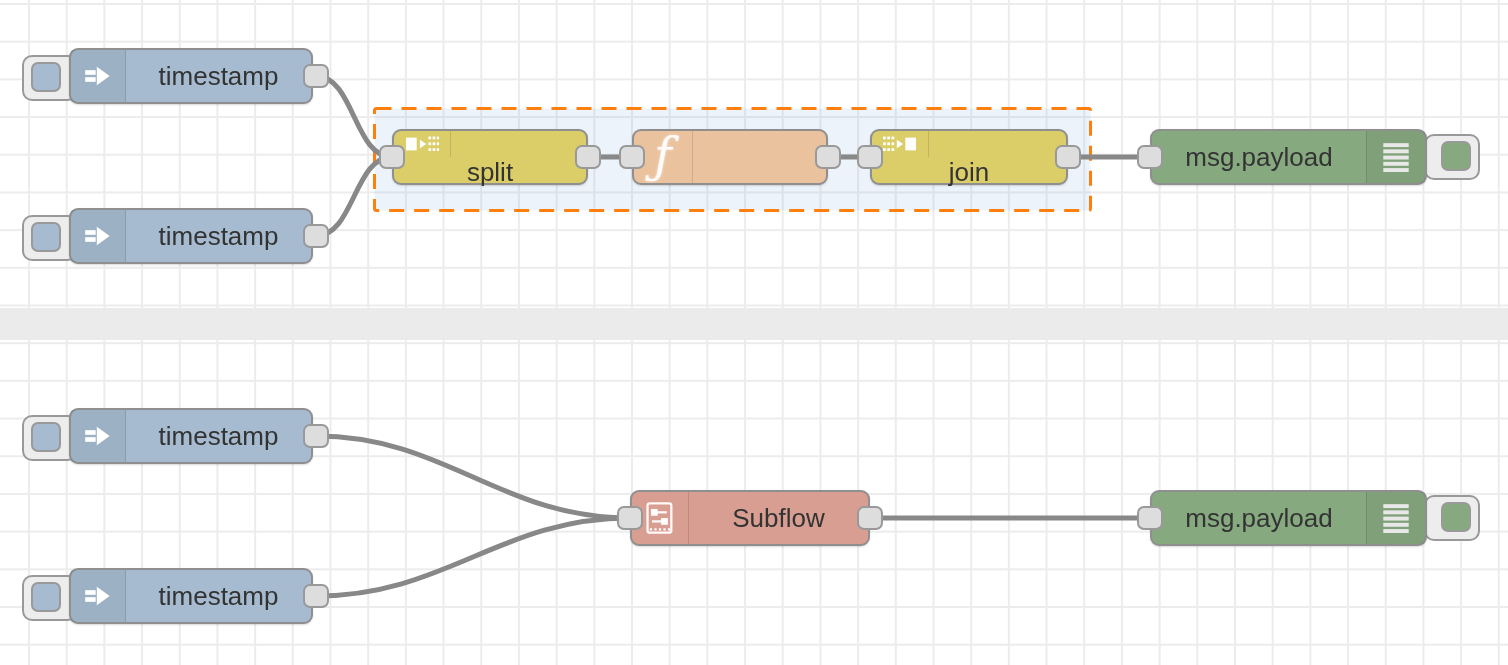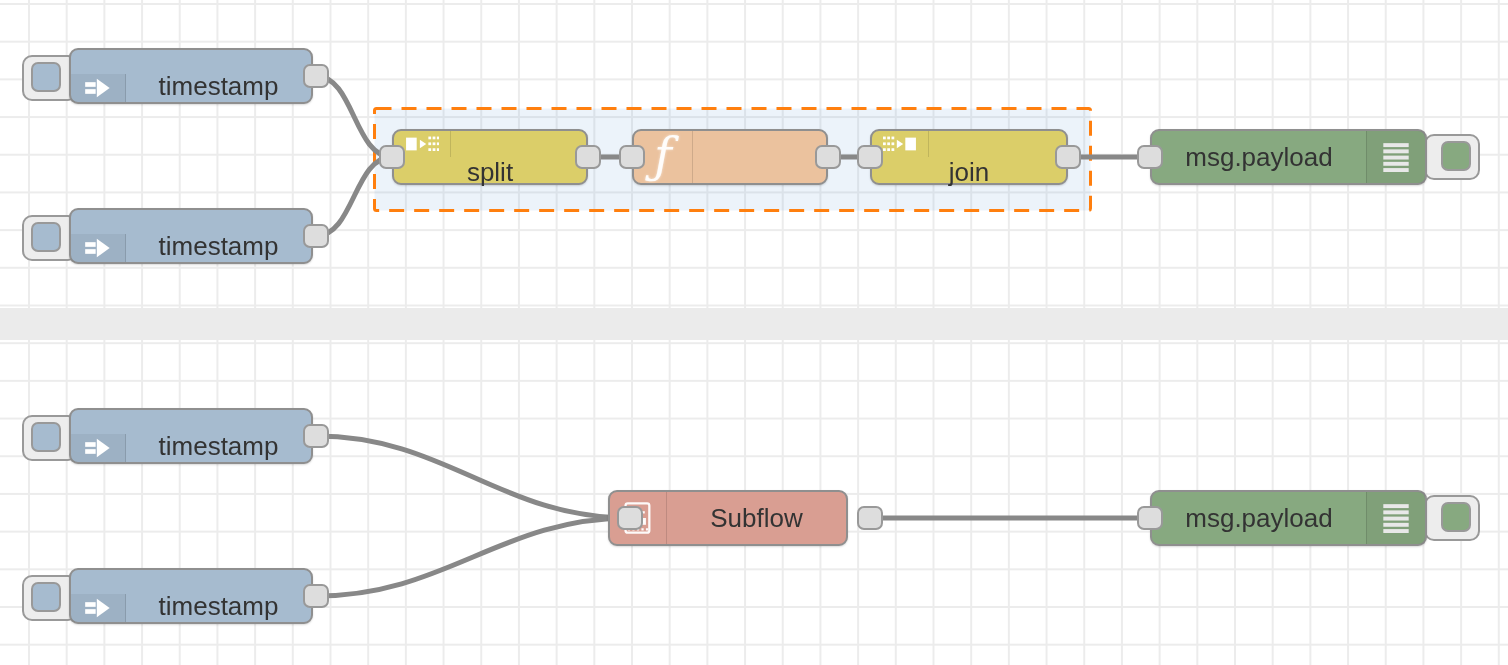--- a/index.html
+++ b/index.html
@@ -16,21 +16,21 @@
     font-family:"Liberation Sans",sans-serif;
   }
   .divider{position:absolute;left:0;top:308px;width:100%;height:32px;background:#ebebeb;}
   #wires{position:absolute;left:0;top:0;z-index:1;}
   .node{
     position:absolute;height:56px;z-index:3;
     border:2px solid #8f8f8f;border-radius:9px;
     box-sizing:border-box;display:flex;align-items:stretch;
     box-shadow:0 1px 2px rgba(0,0,0,0.15);
   }
-  .inject{background:#a6bbcf;align-items:flex-end;}
+  .inject{background:#a6bbcf;}
   .splitjoin{background:#dbce69;flex-direction:column;}
   .function{background:#ebc29e;}
   .debug{background:#87a980;}
   .subflow{background:#d99e92;}
   .istrip{
     width:54px;flex:0 0 auto;display:flex;align-items:center;justify-content:center;
     border-right:1.5px solid rgba(0,0,0,0.12);
   }
   .inject .istrip{background:rgba(0,0,0,0.05);}
   .istrip-r{
@@ -218,21 +218,21 @@
             <rect x="1" y="7" width="9" height="4"></rect>
             <rect x="1" y="13" width="9" height="4"></rect>
             <path d="M11 4 L22 12 L11 20 Z"></path>
           </g>
       </svg>
     </div>
     <div class="nlabel">timestamp</div>
   </div>
   <div class="port" style="left:303px;top:584px;"></div>
 
-  <div class="node subflow" style="left:608px;top:490px;width:240px;">
+  <div class="node subflow" style="left:630px;top:490px;width:240px;">
     <div class="istrip" style="width:56px;">
       <svg width="30" height="34" viewBox="0 0 26 30">
         <g stroke="rgba(255,255,255,0.95)" stroke-width="2" fill="none">
           <rect x="2" y="2" width="21" height="26" rx="2"></rect>
           <path d="M6 10 H19"></path>
           <path d="M6 18 H19"></path>
         </g>
         <g fill="rgba(255,255,255,0.95)">
           <rect x="5" y="7" width="6" height="6"></rect>
           <rect x="14" y="15" width="6" height="6"></rect>

